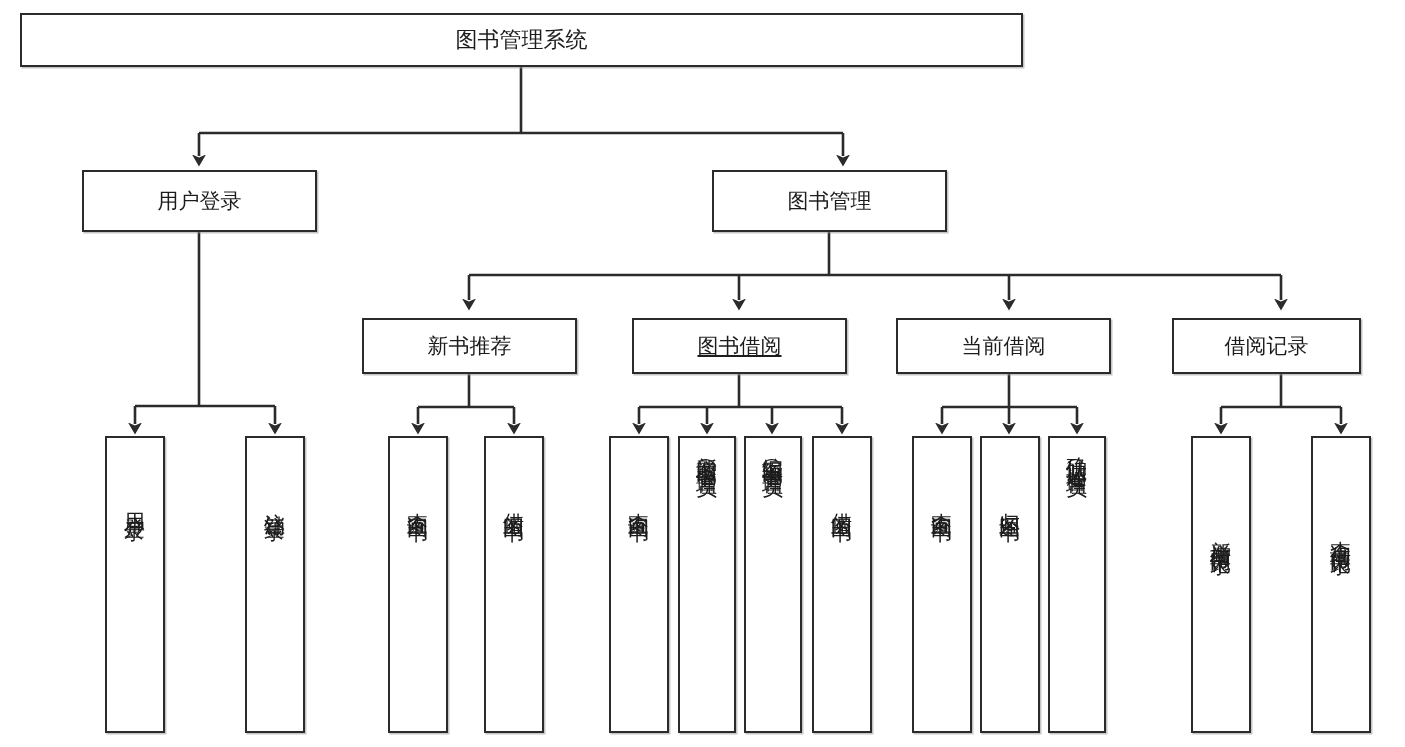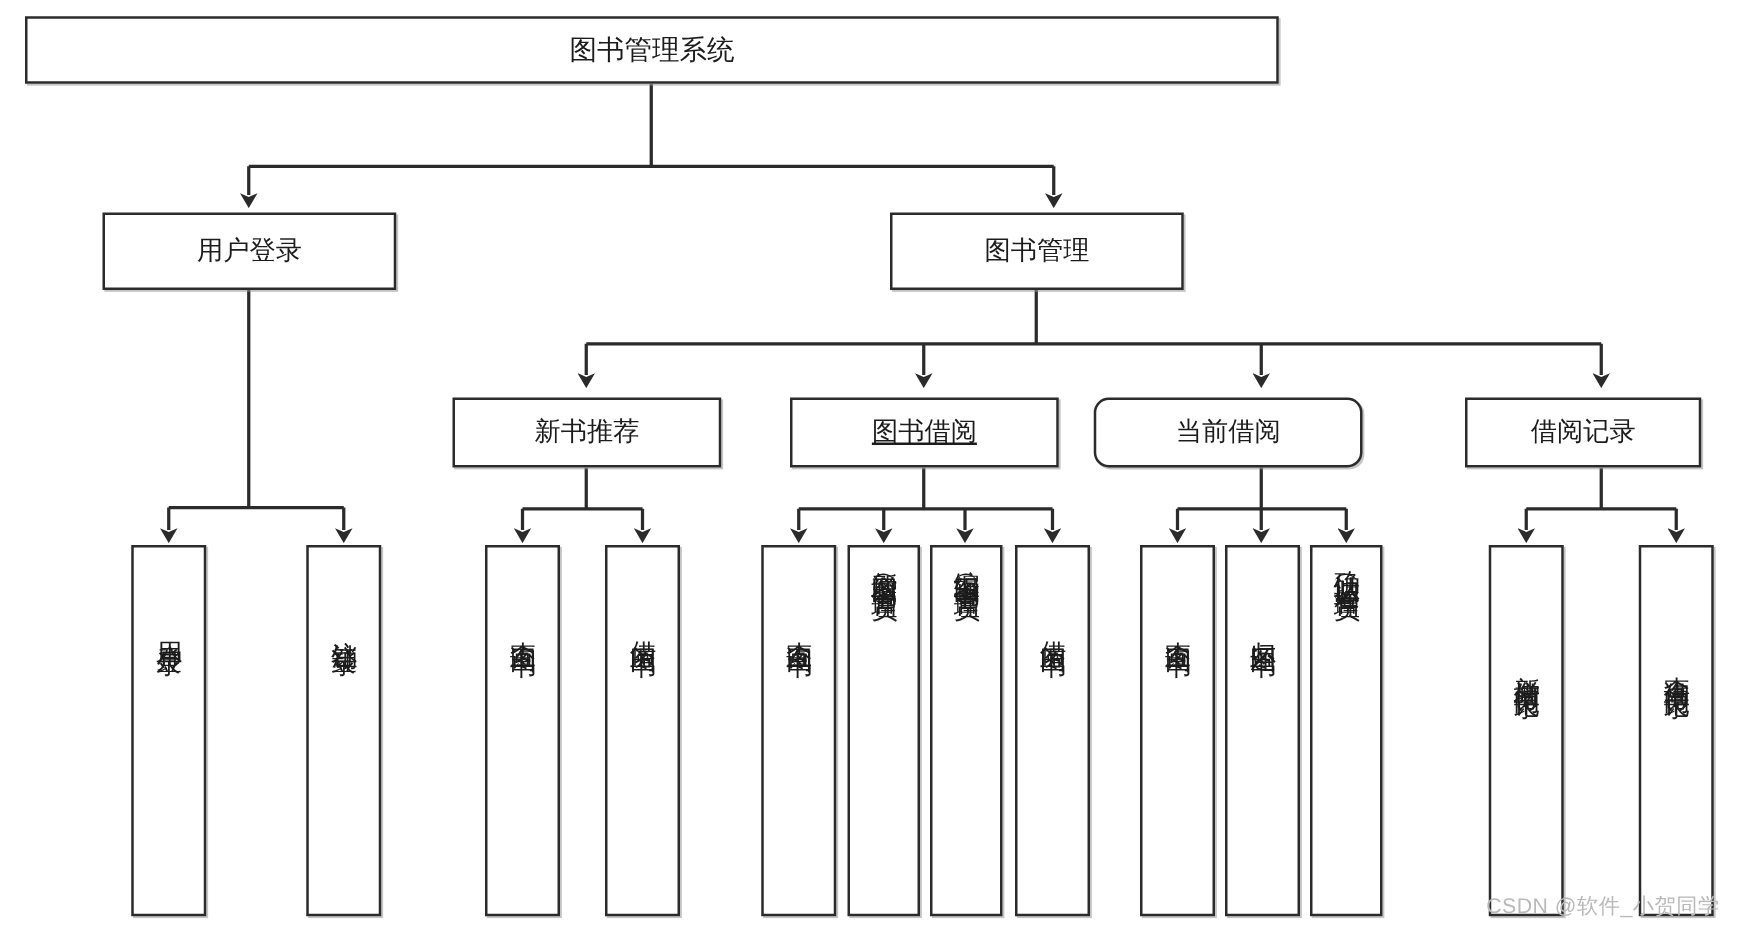--- a/index.html
+++ b/index.html
@@ -148,21 +148,21 @@
   <div class="node horiz" style="left:362px; top:318px; width:215px; height:56px;">
     <span class="cap">新书推荐</span>
   </div>
 
   <div class="node horiz" style="left:712px; top:170px; width:235px; height:62px;">
     <span class="cap">图书管理</span>
   </div>
   <div class="node horiz" style="left:632px; top:318px; width:215px; height:56px;text-decoration:underline;">
     <span class="cap">图书借阅</span>
   </div>
-  <div class="node horiz" style="left:875px; top:318px; width:215px; height:56px;border-radius:12px;">
+  <div class="node horiz" style="left:896px; top:318px; width:215px; height:56px;">
     <span class="cap">当前借阅</span>
   </div>
   <div class="node horiz" style="left:1172px; top:318px; width:189px; height:56px;">
     <span class="cap">借阅记录</span>
   </div>
 
   <div class="node leaf low" style="left:105px; top:436px; width:60px; height:297px;">
     <span class="cap">用户登录</span>
   </div>
   <div class="node leaf low" style="left:245px; top:436px; width:60px; height:297px;">
@@ -199,15 +199,14 @@
     <span class="cap">确认归还（管理员）</span>
   </div>
 
   <div class="node leaf mid" style="left:1191px; top:436px; width:60px; height:297px;">
     <span class="cap">新增借阅记录</span>
   </div>
   <div class="node leaf mid" style="left:1311px; top:436px; width:60px; height:297px;">
     <span class="cap">查询借阅记录</span>
   </div>
 
-  <div class="watermark">CSDN @软件_小贺同学</div>
 
 </div>
 
 </body></html>

